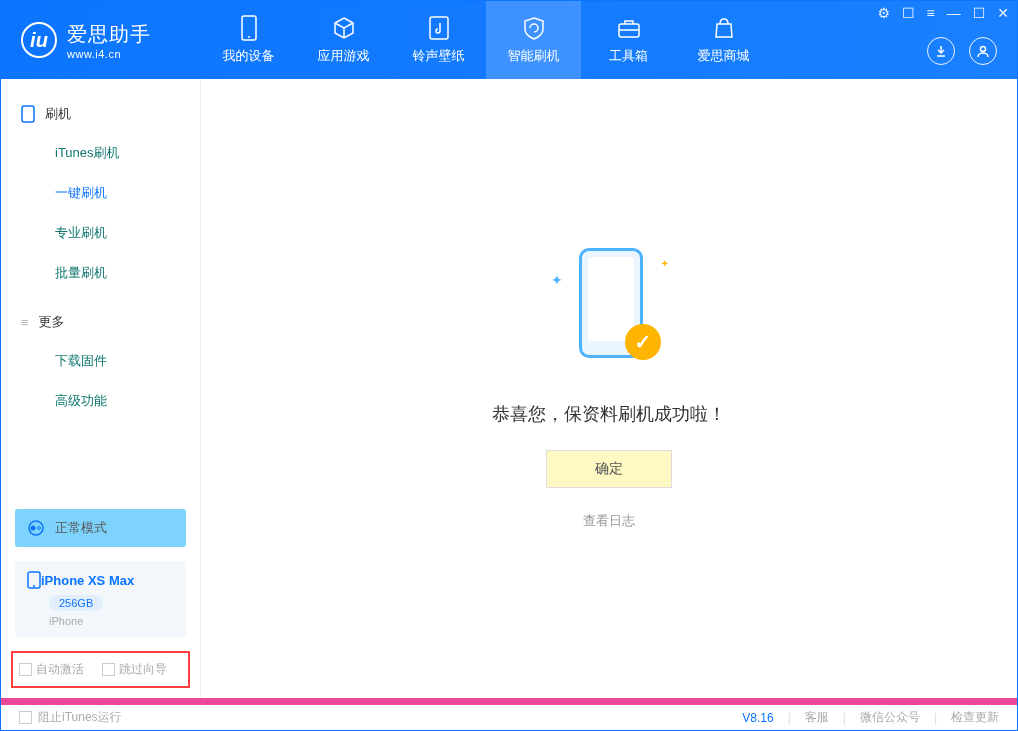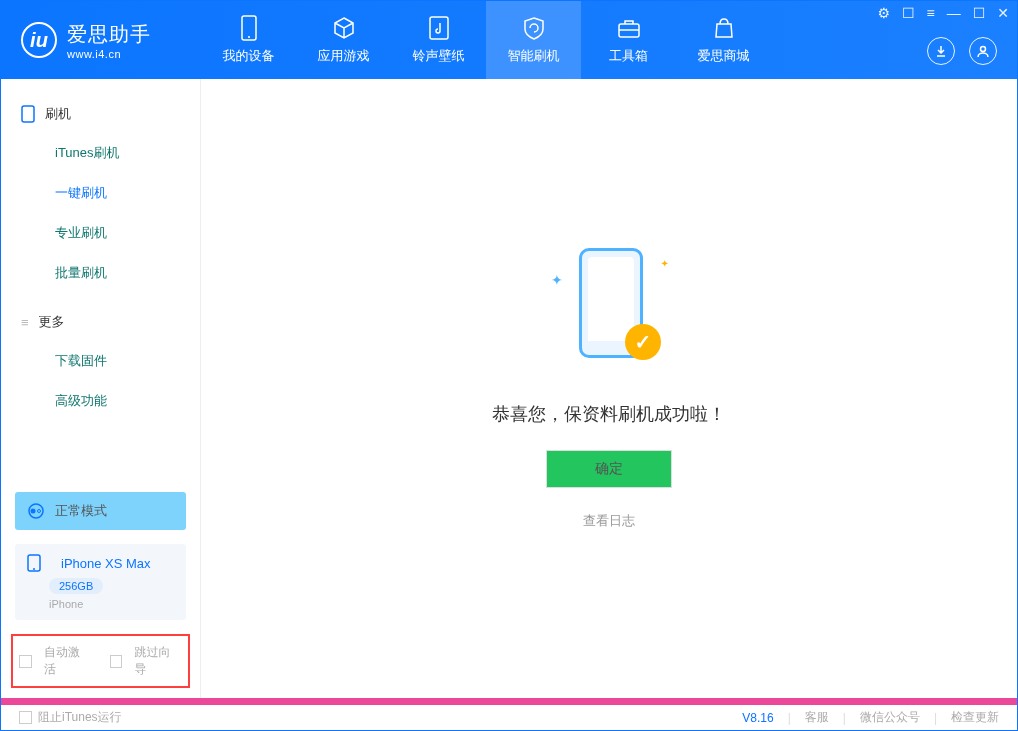--- a/index.html
+++ b/index.html
@@ -26,37 +26,37 @@
     
     
     .sidebar { width: 200px; border-right: 1px solid #eee; display: flex; flex-direction: column; }
     .side-tree { padding: 16px 0; }
     .side-section-header { display: flex; align-items: center; gap: 10px; padding: 10px 20px; font-weight: 500; color: #333; }
     .side-item { padding: 11px 20px 11px 54px; cursor: pointer; color: #0f766e; }
     .side-item.active { color: #0C75FF; }
     .side-spacer { flex: 1; }
     .mode-box { margin: 0 14px 14px 14px; background: #7dd3fc; border-radius: 3px; padding: 10px 12px; display: flex; align-items: center; gap: 10px; color: #555; }
     .device-box { margin: 0 14px 14px 14px; background: #f3f7fc; border-radius: 3px; padding: 10px 12px; }
-    .device-name { color: #0C75FF; font-weight: 400; display: flex; align-items: center; gap: 20px; }
+    .device-name { color: #0C75FF; font-weight: 700; display: flex; align-items: center; gap: 0; }
     .device-cap { display: inline-block; background: #e2eefc; color: #0C75FF; border-radius: 10px; padding: 2px 10px; font-size: 11px; margin-top: 6px; margin-left: 22px; }
     .device-type { color: #aaa; font-size: 11px; margin-top: 4px; margin-left: 22px; }
     .checkbox-row { border: 2px solid #ff3e3e; margin: 0 10px 10px 10px; padding: 8px 6px; display: flex; gap: 18px; align-items: center; }
-    .cb { display: flex; align-items: center; gap: 12px; color: #aaa; font-size: 12px; }
+    .cb { display: flex; align-items: center; gap: 4px; color: #aaa; font-size: 12px; }
     .cb-square { width: 13px; height: 13px; border: 1px solid #ccc; background: #fff; }
     
     
     .main { flex: 1; display: flex; flex-direction: column; align-items: center; justify-content: center; gap: 24px; }
     .phone-illust { position: relative; width: 120px; height: 130px; }
     .phone-body { position: absolute; left: 30px; top: 0; width: 64px; height: 110px; border: 3px solid #4db2ff; border-radius: 10px; background: #eaf5ff; }
     .phone-body::after { content:""; position:absolute; left:6px; top:6px; right:6px; bottom:14px; background:#fff; border-radius:4px 4px 0 0; }
     .check-badge { position: absolute; right: 8px; bottom: 18px; width: 36px; height: 36px; background: #ffb400; border-radius: 50%; display:flex; align-items:center; justify-content:center; color:#fff; font-size:20px; font-weight:bold; }
     .sparkle1 { position:absolute; left:2px; top:24px; color:#4db2ff; font-size:14px; }
     .sparkle2 { position:absolute; right:0px; top:10px; color:#ffb400; font-size:10px; }
     .success-text { font-size: 18px; color: #333; }
-    .ok-button { border: 1px solid #ddd; background: #22c55e; padding: 9px 48px; font-size: 14px; cursor: pointer; color: #555; }
+    .ok-button { border: 1px solid #ddd; background: #fef9c3; padding: 9px 48px; font-size: 14px; cursor: pointer; color: #555; }
     .log-link { color: #999; font-size: 13px; cursor: pointer; }
     
     
     .footer { height: 32px; border-top: 7px solid #ec4899; display: flex; align-items: center; padding: 0 18px; color: #aaa; font-size: 12px; }
     .footer-left { display: flex; align-items: center; gap: 6px; }
     .footer-right { margin-left: auto; display: flex; align-items: center; gap: 14px; }
     .footer-right .sep { color: #ddd; }
     .version { color: #0C75FF; }
     
     .ico { display:inline-flex; align-items:center; justify-content:center; }

